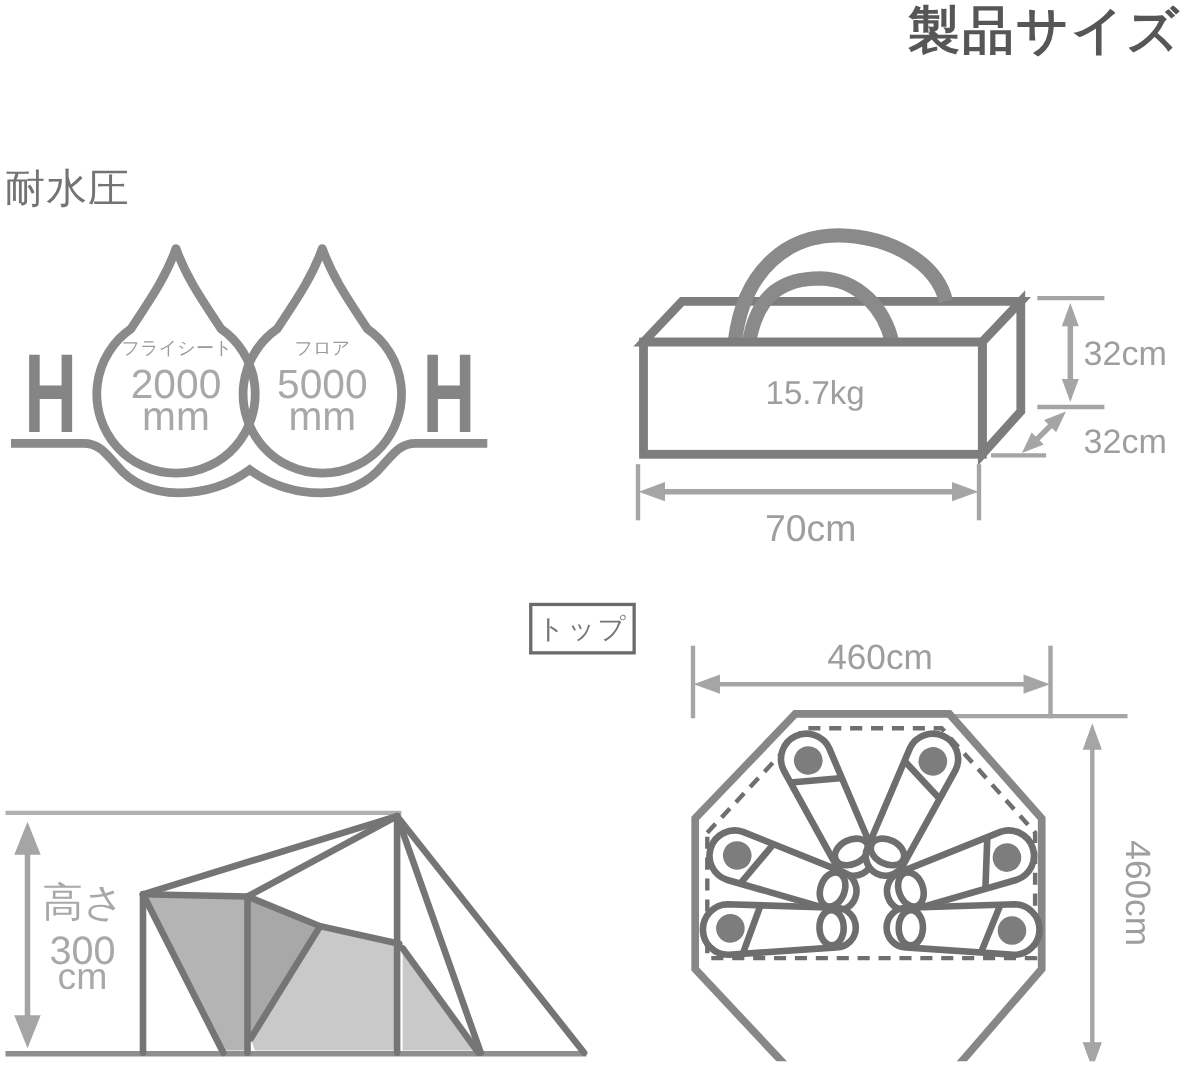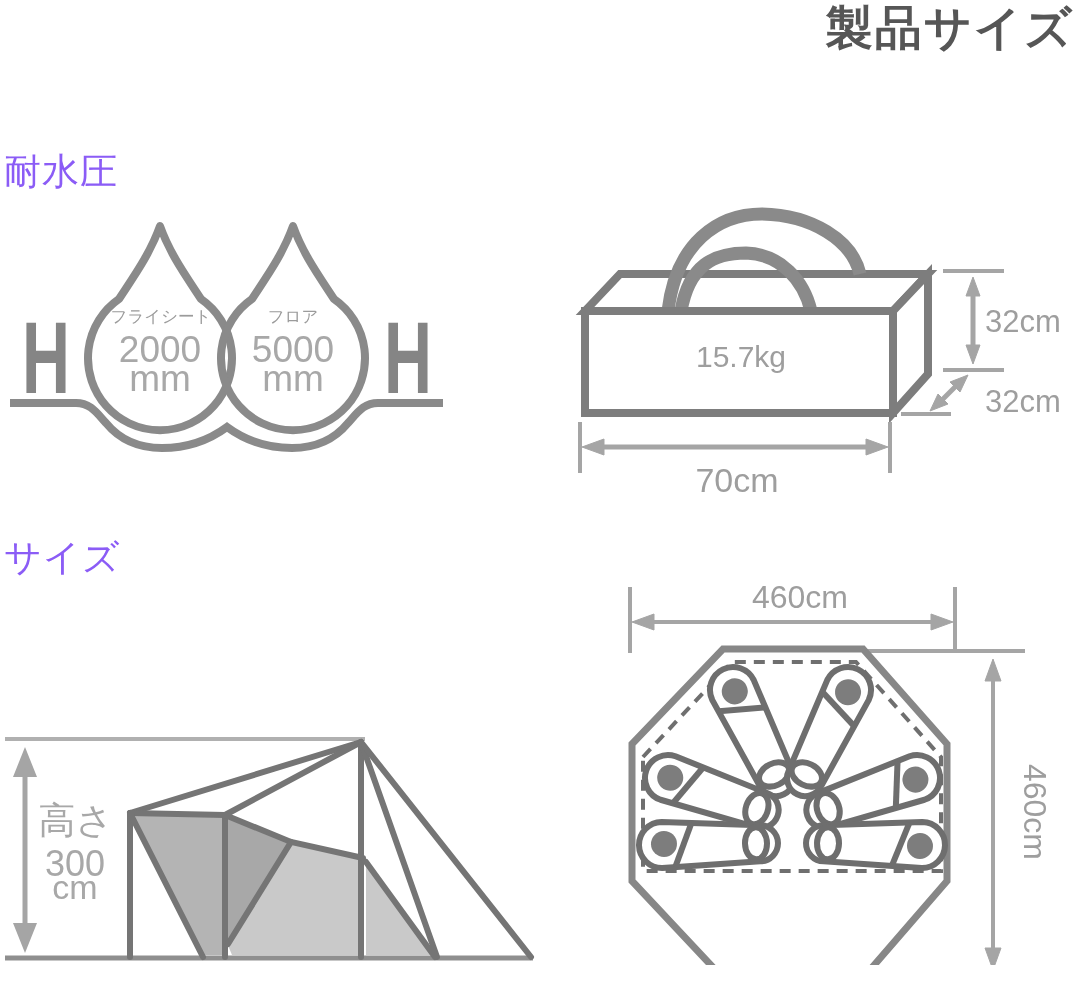--- a/index.html
+++ b/index.html
@@ -5,21 +5,21 @@
   html,body{margin:0;padding:0;background:#fff;}
   .canvas{
     position:relative;width:1080px;height:965px;background:#fff;overflow:hidden;
     font-family:"Liberation Sans","DejaVu Sans",sans-serif;
   }
   .title{
     position:absolute;top:2px;right:6px;font-size:47px;font-weight:600;
     color:#565656;letter-spacing:2px;line-height:1.1;
   }
   .heading{
-    position:absolute;font-size:37px;font-weight:500;color:#8b5cf6;
+    position:absolute;font-size:37px;font-weight:500;color:#737373;
     letter-spacing:1px;line-height:1.1;text-align:right;
   }
   .heading.water{left:4px;top:152px;}
   .heading.storage{left:519px;top:152px;}
   .heading.size{left:4px;top:538px;}
   .tag{
     position:absolute;border:3px solid #6b6b6b;color:#757575;font-size:25px;
     display:flex;align-items:center;justify-content:center;background:#fff;
     letter-spacing:2px;box-sizing:border-box;
   }
@@ -33,22 +33,24 @@
   .sidetext{fill:#a8a8a8;}
 </style>
 </head>
 <body>
 
 <div class="canvas">
 
   <div class="title">製品サイズ</div>
 
   <div class="heading water">耐水圧</div>
-  <div class="heading size">サイズ</div>
 
+  <div class="tag top">
+    <span>トップ</span>
+  </div>
 
   <svg style="left:0;top:215px" width="470" height="245" viewBox="0 215 470 245">
     <path d="M 10,403 H 76 C 90,403 96,412 106,423 C 120,440 140,448 162,448
              C 186,448 208,441 227,427 C 246,441 268,448 292,448
              C 314,448 334,440 348,423 C 358,412 364,403 378,403 H 443" fill="none" stroke="#8a8a8a" stroke-width="8"></path>
     <text x="22" y="393" font-size="102" font-weight="bold" fill="#858585" textLength="48" lengthAdjust="spacingAndGlyphs">H</text>
     <text x="384" y="393" font-size="102" font-weight="bold" fill="#858585" textLength="48" lengthAdjust="spacingAndGlyphs">H</text>
     <path d="M 160,226 C 170,254 186,276 201,299 A 72,72 0 1 1 119,299 C 134,276 150,254 160,226 Z" fill="none" stroke="#8a8a8a" stroke-width="8" stroke-linejoin="round"></path>
     <path d="M 293,226 C 303,254 319,276 334,299 A 72,72 0 1 1 252,299 C 267,276 283,254 293,226 Z" fill="none" stroke="#8a8a8a" stroke-width="8" stroke-linejoin="round"></path>
     <text class="droplabel" x="161" y="322" font-size="16.5" text-anchor="middle">フライシート</text>

